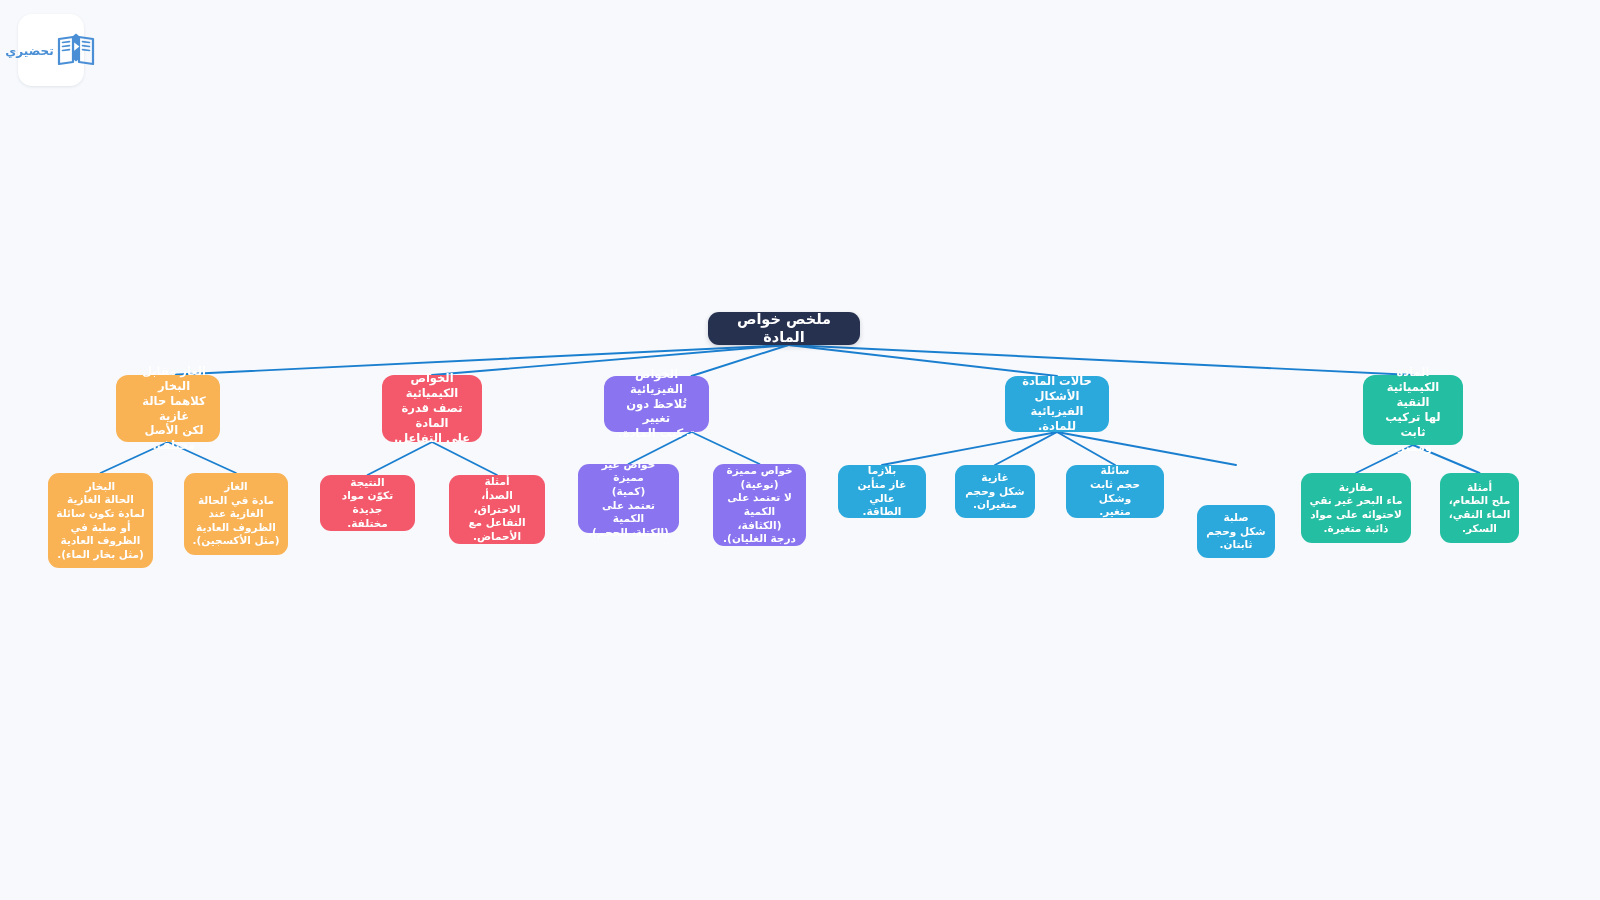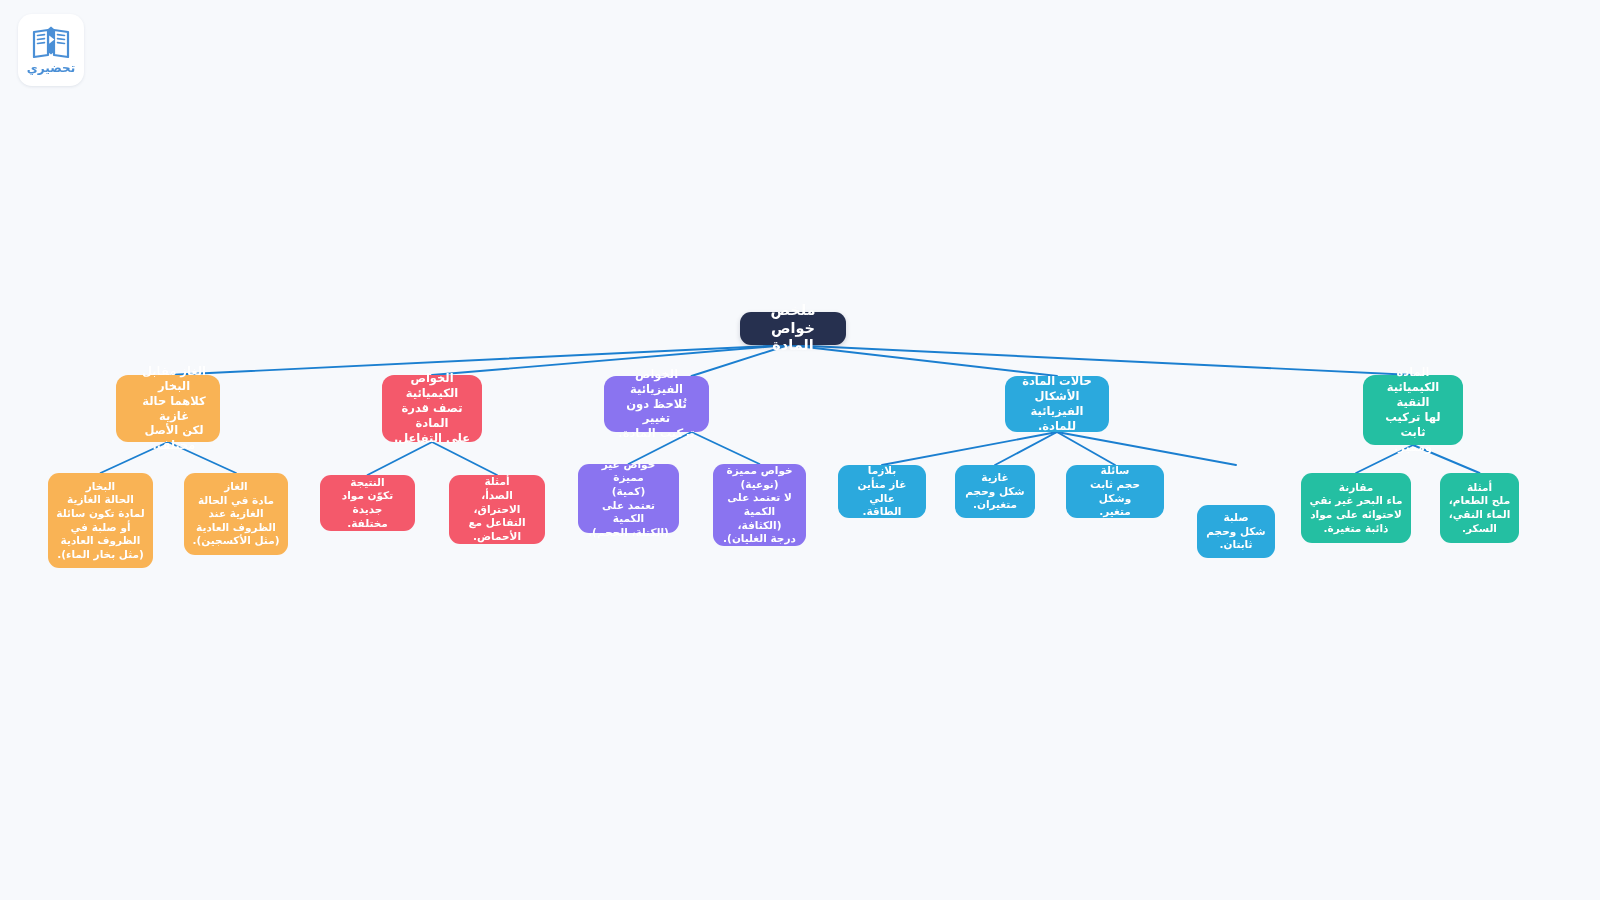--- a/index.html
+++ b/index.html
@@ -14,21 +14,21 @@
   #canvas{position:absolute;inset:0;width:1600px;height:900px;}
   #edges{position:absolute;left:0;top:0;width:1600px;height:900px;pointer-events:none;}
 
   
   .logo-badge{
     position:absolute;left:18px;top:14px;
     width:66px;height:72px;
     background:#ffffff;
     border-radius:14px;
     box-shadow:0 1px 3px rgba(30,50,90,.10);
-    display:flex;flex-direction:column;align-items:center;justify-content:center;
+    display:flex;flex-direction:row;align-items:center;justify-content:center;
     gap:1px;
   }
   .logo-badge svg{display:block;}
   .logo-word{
     font-size:12px;color:#4a8fd6;font-weight:700;
     line-height:1;margin-top:1px;letter-spacing:.2px;
   }
 
   
   .node{
@@ -101,21 +101,21 @@
         <path d="M34.5 13.5 L27.5 12.6" stroke="#4a8fd6" stroke-width="1.6" stroke-linecap="round"></path>
         <path d="M34.5 17.5 L27.5 16.6" stroke="#4a8fd6" stroke-width="1.6" stroke-linecap="round"></path>
 
         <path d="M18 3 L21 0.5 L24 3 L24 26 L21 28.5 L18 26 Z" fill="#4a8fd6"></path>
         <path d="M19.2 9.5 L24.4 13.6 L19.2 17.7 Z" fill="#ffffff"></path>
       </svg>
     </span>
     <span class="logo-word">تحضيري</span>
   </div>
 
-  <div class="node root" style="left: 740px; top: 312px; width: 106px; height: 33px;">ملخص خواص المادة</div>
+  <div class="node root" style="left: 708px; top: 312px; width: 152px; height: 33px;">ملخص خواص المادة</div>
 
   <div class="node lvl1 c-orange" style="left: 116px; top: 375px; width: 104px; height: 67px; padding-left: 20px;">الغاز مقابل البخار
 كلاهما حالة غازية
 لكن الأصل
 مختلف.</div>
   <div class="node lvl2 c-orange" style="left: 48px; top: 473px; width: 105px; height: 95px;">البخار
 الحالة الغازية
 لمادة تكون سائلة
 أو صلبة في
 الظروف العادية

